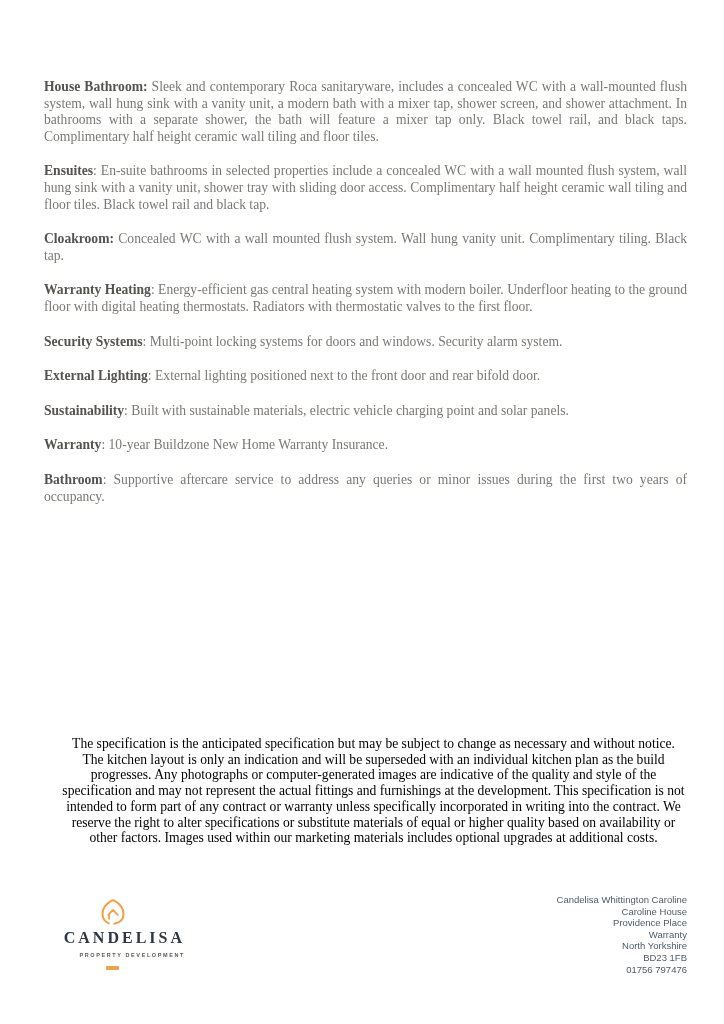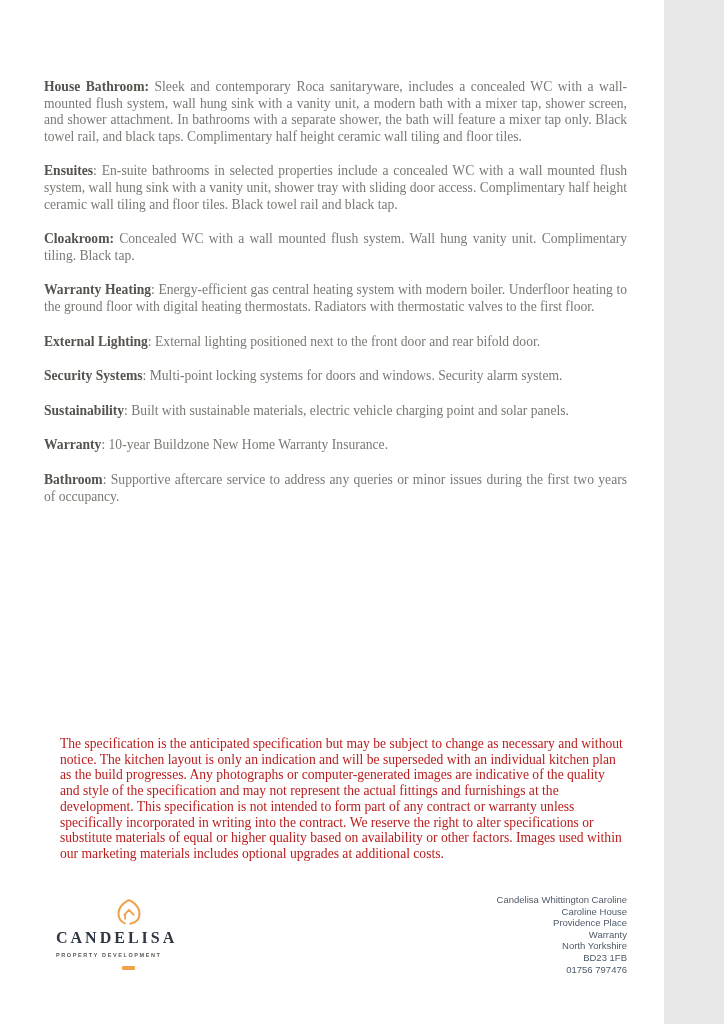--- a/index.html
+++ b/index.html
@@ -1,18 +1,18 @@
 <!DOCTYPE html>
 <html><head>
 <meta charset="utf-8">
 <style>
   html,body{margin:0;padding:0;background:#e8e8e8;}
   .page{
     position:relative;
-    width:664px;height:1024px;
+    width:724px;height:1024px;
     background:#ffffff;
     overflow:hidden;
     font-family:"Liberation Serif", serif;
   }
   .content{
     position:absolute;
     left:44px;right:37px;top:79px;
   }
   .section{
     margin:0 0 18px 0;
@@ -23,27 +23,28 @@
   }
   .section .label{
     font-weight:bold;
     color:#55534e;
   }
   .disclaimer{
     position:absolute;
     left:44px;right:37px;top:736px;
     font-size:13.6px;
     line-height:15.7px;
-    color:#b91c1c;
+    color:#000000;
+    text-align:center;
     margin-left:16px;
   }
   .footer-logo{
     position:absolute;
-    left:56px;top:897px;width:145px;
-    text-align:left;
+    left:40px;top:897px;width:145px;
+    text-align:right;
   }
   .footer-logo .logo-icon{
     display:block;
     margin:0 auto 2px auto;
     width:30px;height:30px;
   }
   .wordmark{
     font-family:"Liberation Serif", serif;
     font-weight:bold;
     font-size:16px;
@@ -79,22 +80,22 @@
 </head>
 <body>
 
 <div class="page">
 
   <div class="content">
     <p class="section"><span class="label">House Bathroom:</span><span> Sleek and contemporary Roca sanitaryware, includes a concealed WC with a wall-mounted flush system, wall hung sink with a vanity unit, a modern bath with a mixer tap, shower screen, and shower attachment. In bathrooms with a separate shower, the bath will feature a mixer tap only. Black towel rail, and black taps.  Complimentary half height ceramic wall tiling and floor tiles.</span></p>
     <p class="section"><span class="label">Ensuites</span><span>: En-suite bathrooms in selected properties include a concealed WC with a wall mounted flush system, wall hung sink with a vanity unit, shower tray with sliding door access.  Complimentary half height ceramic wall tiling and floor tiles.  Black towel rail and black tap.</span></p>
     <p class="section"><span class="label">Cloakroom:</span><span> Concealed WC with a wall mounted flush system.  Wall hung vanity unit. Complimentary tiling. Black tap.</span></p>
     <p class="section"><span class="label">Warranty Heating</span><span>: Energy-efficient gas central heating system with modern boiler.  Underfloor heating to the ground floor with digital heating thermostats. Radiators with thermostatic valves to the first floor.</span></p>
+    <p class="section"><span class="label">Security Systems</span><span>: Multi-point locking systems for doors and windows. Security alarm system.</span></p>
     <p class="section"><span class="label">External Lighting</span><span>: External lighting positioned next to the front door and rear bifold door.</span></p>
-    <p class="section"><span class="label">Security Systems</span><span>: Multi-point locking systems for doors and windows. Security alarm system.</span></p>
     <p class="section"><span class="label">Sustainability</span><span>: Built with sustainable materials, electric vehicle charging point and solar panels.</span></p>
     <p class="section"><span class="label">Warranty</span><span>: 10-year Buildzone New Home Warranty Insurance.</span></p>
     <p class="section"><span class="label">Bathroom</span><span>: Supportive aftercare service to address any queries or minor issues during the first two years of occupancy.</span></p>
   </div>
 
   <div class="disclaimer">The specification is the anticipated specification but may be subject to change as necessary and without notice. The kitchen layout is only an indication and will be superseded with an individual kitchen plan as the build progresses. Any photographs or computer-generated images are indicative of the quality and style of the specification and may not represent the actual fittings and furnishings at the development. This specification is not intended to form part of any contract or warranty unless specifically incorporated in writing into the contract.  We reserve the right to alter specifications or substitute materials of equal or higher quality based on availability or other factors.  Images used within our marketing materials includes optional upgrades at additional costs.</div>
 
   <div class="footer-logo">
     <svg class="logo-icon" viewBox="0 0 26 28" width="30" height="30" aria-hidden="true">
       <path d="M9.0 24.6 C5.2 22.8 3.2 19.6 3.2 15.6 C3.2 9.8 7.5 6.0 11.3 3.7 C12.4 3.0 13.6 3.0 14.7 3.7 C18.5 6.0 22.8 9.8 22.8 15.6 C22.8 20.8 19.4 24.0 14.2 24.9" fill="none" stroke="#f0a24a" stroke-width="1.9" stroke-linecap="round"></path>

